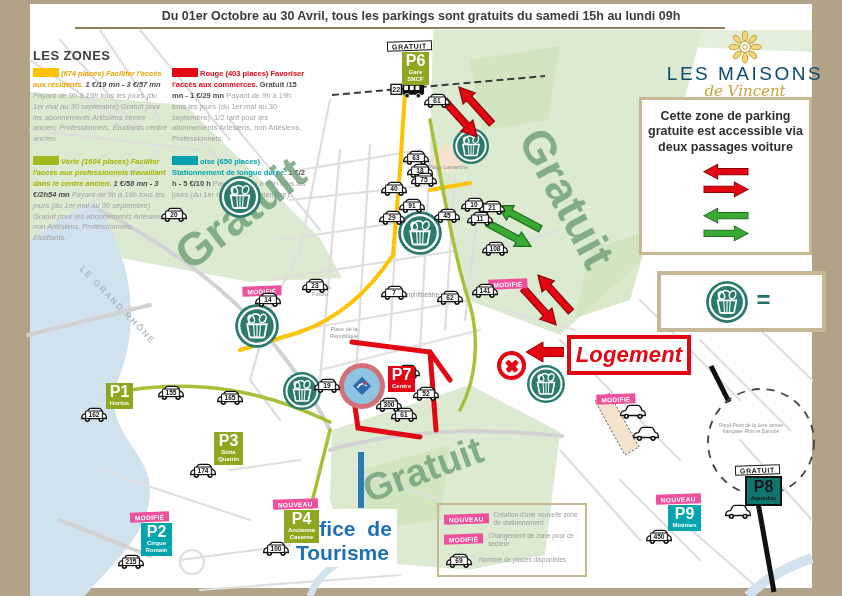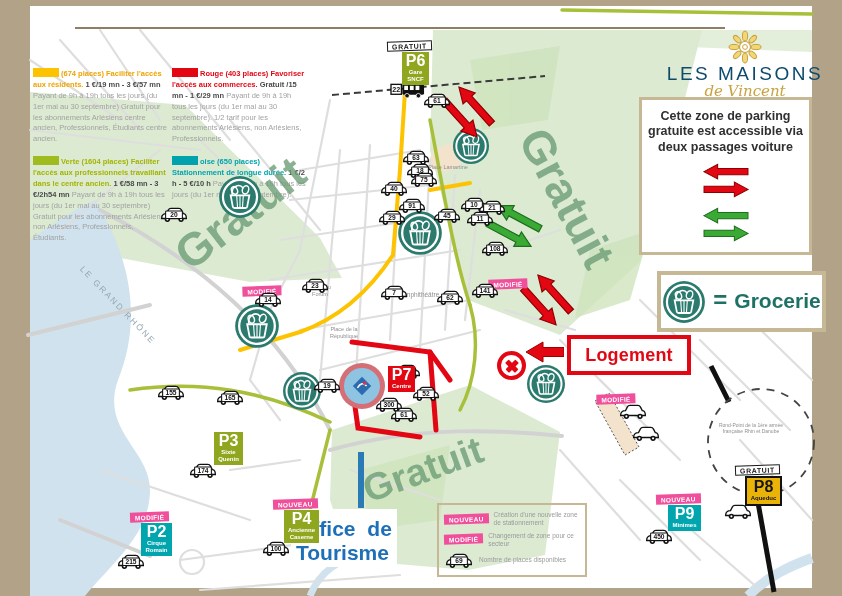--- a/index.html
+++ b/index.html
@@ -25,32 +25,32 @@
   .logo-name{font-size:19px;font-weight:500;color:#0c4a6e;letter-spacing:2.5px;line-height:1.05;}
   .logo-sub{font-size:15px;color:#c9a240;font-family:"DejaVu Serif",serif;font-style:italic;margin-top:-2px;}
   
   .infobox{left:639px;top:97px;width:163px;height:148px;background:#fff;border:3px solid #c6b795;display:flex;flex-direction:column;align-items:center;justify-content:space-evenly;padding:2px;}
   .infobox p{margin:0;font-size:12.5px;font-weight:700;color:#303030;text-align:center;line-height:1.22;}
   .epibox{left:657px;top:271px;width:161px;height:53px;background:#fff;border:4px solid #c6b795;display:flex;align-items:center;justify-content:center;gap:7px;}
   .epiword{color:#1e7265;font-size:21px;font-weight:600;line-height:1.15;}
   .eq{color:#1e7265;font-size:24px;font-weight:800;margin-top:-4px;}
   
   .logement{left:567px;top:335px;width:116px;height:32px;background:#fff;border:4px solid #e30613;display:flex;align-items:center;justify-content:center;}
-  .logement span{color:#e30613;font-size:18px;font-weight:800;letter-spacing:.2px;}
+  .logement span{color:#e30613;font-size:22px;font-weight:800;letter-spacing:.2px;font-style:italic;}
   .xm{width:29px;height:29px;border-radius:50%;background:#fff;border:4px solid #e30613;box-sizing:border-box;position:relative;}
   .xm i,.xm b{position:absolute;left:50%;top:50%;width:14px;height:4.5px;background:#e30613;border-radius:1px;}
   .xm i{transform:translate(-50%,-50%) rotate(45deg);}
   .xm b{transform:translate(-50%,-50%) rotate(-45deg);}
   .plate{display:inline-block;padding:1px 4px 2px;color:#fff;line-height:1;margin-left:13px;}
   .plate .pid{font-size:16px;font-weight:800;display:block;}
   .plate .pnm{font-size:6px;font-weight:700;display:block;line-height:1.2;}
   .pk-green{background:#8fa61f;}
   .pk-teal{background:#00a5ad;}
   .pk-red{background:#e30613;}
-  .pk-white{background:#eab308;color:#16161a;border:2px solid #111;}
+  .pk-white{background:#0f766e;color:#16161a;border:2px solid #111;}
   .pk-white .pid,.pk-white .pnm{color:#16161a;}
   .bp{background:#ef4f9b;color:#fff;font-size:6.5px;font-weight:700;padding:1.5px 5px;display:inline-block;transform:rotate(-2deg);letter-spacing:.3px;margin-bottom:1px;}
   .bk{background:#fff;border:1.5px solid #1a1a1a;color:#1a1a1a;font-size:7px;font-weight:800;padding:.5px 4px;display:inline-block;transform:rotate(-2deg);letter-spacing:.6px;margin-bottom:1px;}
   .pcar{text-align:left;margin-left:-8px;margin-top:-3px;}
   
   .office-txt{left:291px;top:509px;background:#fff;padding:8px 5px 2px;color:#1d70b7;font-weight:700;font-size:21px;line-height:1.15;word-spacing:6px;}
   .office-bar{left:358px;top:452px;width:6px;height:56px;background:#2a7ab5;}
   .oc{left:339px;top:363px;width:46px;height:46px;border-radius:50%;background:#8ec3e2;border:5px solid rgba(230,90,90,.8);box-sizing:border-box;display:flex;align-items:center;justify-content:center;}
   
   .maplegend{left:437px;top:503px;width:150px;height:74px;border:2px solid #c6b795;padding:6px 5px;box-sizing:border-box;display:flex;flex-direction:column;justify-content:space-between;}
@@ -154,23 +154,29 @@
       <path d="M352 342 L430 352 L450 380"></path>
       <path d="M430 352 L436 430"></path>
       <path d="M352 385 L358 428 L420 437"></path>
     </g>
 
     <path d="M757 497 L774 592" stroke="#111" stroke-width="5"></path>
     <path d="M711 366 L729 402" stroke="#111" stroke-width="5"></path>
     <circle cx="761" cy="442" r="53" fill="none" stroke="#444" stroke-width="1.8" stroke-dasharray="8 7"></circle>
   </svg>
 
+  <div class="abs banner">
+    <span>Du 01er Octobre au 30 Avril, tous les parkings sont gratuits du samedi 15h au lundi 09h</span>
+  </div>
   <div class="abs banner-line"></div>
 
-  <div class="zcol" id="zone-col1" style="left:33px;top:68px;">
+  <div class="abs" style="left:33px;top:48px;width:300px;">
+    <div class="zones-title">LES ZONES</div>
+  </div>
+  <div class="zcol" id="zone-col1" style="left:33px;top:68px;font-style:italic;">
       <div class="zone-block"><span class="swatch" style="background:#fdc300"></span><span class="zh" style="color:#f0a300">(674 places) Faciliter l'accès aux résidents. </span><span class="zp">1 €/19 mn  -  3 €/57 mn</span> <span class="zb">Payant de 9h à 19h tous les jours (du 1er mai au 30 septembre) Gratuit pour les abonnements Arlésiens centre ancien, Professionnels, Étudiants centre ancien.</span></div>
       <div class="zone-block"><span class="swatch" style="background:#9fbb1e"></span><span class="zh" style="color:#a3b400">Verte (1604 places) Faciliter l'accès aux professionnels travaillant dans le centre ancien. </span><span class="zp">1 €/58 mn  -  3 €/2h54 mn</span> <span class="zb">Payant de 9h à 19h tous les jours (du 1er mai au 30 septembre) Gratuit pour les abonnements Arlésiens, non Arlésiens, Professionnels, Étudiants.</span></div>
     </div>
   <div class="zcol" id="zone-col2" style="left:172px;top:68px;">
       <div class="zone-block"><span class="swatch" style="background:#e30613"></span><span class="zh" style="color:#e30613">Rouge (403 places) Favoriser l'accès aux commerces. </span><span class="zp">Gratuit /15 mn  -  1 €/29 mn</span> <span class="zb">Payant de 9h à 19h tous les jours (du 1er mai au 30 septembre). 1/2 tarif pour les abonnements Arlésiens, non Arlésiens, Professionnels.</span></div>
       <div class="zone-block"><span class="swatch" style="background:#00a3ad"></span><span class="zh" style="color:#00a3ad">oise (650 places) Stationnement de longue durée. </span><span class="zp">1 €/2 h  -  5 €/10 h</span> <span class="zb">Payant de 9h à 19h tous les jours (du 1er mai au 30 septembre).</span></div>
     </div>
 
   <div class="abs logo" style="left:660px;top:30px;width:170px;">
     <span>
@@ -218,21 +224,20 @@
   <line x1="17" y1="18.5" x2="17.8" y2="30" stroke="#fff" stroke-width="1"></line>
   <line x1="20" y1="18.5" x2="20" y2="30" stroke="#fff" stroke-width="1"></line>
   <line x1="23" y1="18.5" x2="22.2" y2="30" stroke="#fff" stroke-width="1"></line>
   <path d="M13 18 Q12 12 16 10.5 Q20 8 23 12" fill="none" stroke="#fff" stroke-width="1.5"></path>
   <ellipse cx="15" cy="14" rx="2.6" ry="3.6" transform="rotate(-25 15 14)" fill="none" stroke="#fff" stroke-width="1.3"></ellipse>
   <ellipse cx="25" cy="13.5" rx="2.8" ry="3.8" transform="rotate(20 25 13.5)" fill="none" stroke="#fff" stroke-width="1.3"></ellipse>
         </svg>
       </span>
     <span class="eq">=</span>
     <span>
-      <div class="epiword">Grocerie</div>
     </span>
   </div>
 
   <div class="abs logement">
     <span>Logement</span>
   </div>
   <div class="abs" style="left:526px;top:341px;">
     <svg width="38" height="22" viewBox="0 0 38 22">
         <path d="M0 11 L17 1 L17 6.5 L38 6.5 L38 15.5 L17 15.5 L17 21 Z" fill="#e30613" stroke="#9f0000" stroke-width="1"></path>
       </svg>
@@ -687,20 +692,31 @@
   <rect x="13" y="2" width="23" height="11.5" rx="1.5" fill="#111"></rect>
   <rect x="15" y="4" width="4" height="4.5" fill="#fff"></rect>
           <rect x="21" y="4" width="4" height="4.5" fill="#fff"></rect>
           <rect x="27" y="4" width="4" height="4.5" fill="#fff"></rect>
   <circle cx="18" cy="14.5" r="2.4" fill="#111" stroke="#fff" stroke-width=".8"></circle>
   <circle cx="30" cy="14.5" r="2.4" fill="#111" stroke="#fff" stroke-width=".8"></circle>
   <rect x="1" y="2.5" width="11" height="10.5" fill="#fff" stroke="#111" stroke-width="1.4"></rect>
   <text x="6.5" y="10.8" font-size="7.5" font-weight="bold" text-anchor="middle" fill="#111" font-family="Liberation Sans,sans-serif">22</text>
         </svg>
       </div>
+      <div class="m" style="left: 87px; top: 383px; width: 52px; text-align: center;"><div class="plate pk-green"><span class="pid">P1</span><span class="pnm">Hortus</span></div><div class="pcar">
+          <svg width="30" height="17" viewBox="0 0 34 19">
+  <path d="M3 14 Q3 8.5 8.5 8.5 L10.5 4.5 Q11.5 2.5 13.5 2.5 L22.5 2.5 Q24.5 2.5 25.5 4.5 L27.5 8.5 Q31 8.5 31 14 Z" fill="#fff" stroke="#111" stroke-width="1.5"></path>
+  <circle cx="9.5" cy="15" r="3" fill="#111"></circle>
+            <circle cx="9.5" cy="15" r="1.2" fill="#fff"></circle>
+  <circle cx="25" cy="15" r="3" fill="#111"></circle>
+            <circle cx="25" cy="15" r="1.2" fill="#fff"></circle>
+            <rect x="7.5" y="5.5" width="19" height="8.5" fill="#fff" stroke="#111" stroke-width="1.2" rx="1"></rect>
+  <text x="17" y="12.3" font-size="7.5" font-weight="bold" text-anchor="middle" fill="#111" font-family="Liberation Sans,sans-serif">162</text>
+          </svg>
+        </div></div>
       <div class="m" style="left: 124px; top: 505px; width: 52px; text-align: center;"><div class="bp">MODIFIÉ</div><div class="plate pk-teal"><span class="pid">P2</span><span class="pnm">Cirque</span><span class="pnm">Romain</span></div><div class="pcar">
           <svg width="30" height="17" viewBox="0 0 34 19">
   <path d="M3 14 Q3 8.5 8.5 8.5 L10.5 4.5 Q11.5 2.5 13.5 2.5 L22.5 2.5 Q24.5 2.5 25.5 4.5 L27.5 8.5 Q31 8.5 31 14 Z" fill="#fff" stroke="#111" stroke-width="1.5"></path>
   <circle cx="9.5" cy="15" r="3" fill="#111"></circle>
             <circle cx="9.5" cy="15" r="1.2" fill="#fff"></circle>
   <circle cx="25" cy="15" r="3" fill="#111"></circle>
             <circle cx="25" cy="15" r="1.2" fill="#fff"></circle>
             <rect x="7.5" y="5.5" width="19" height="8.5" fill="#fff" stroke="#111" stroke-width="1.2" rx="1"></rect>
   <text x="17" y="12.3" font-size="7.5" font-weight="bold" text-anchor="middle" fill="#111" font-family="Liberation Sans,sans-serif">215</text>
           </svg>

